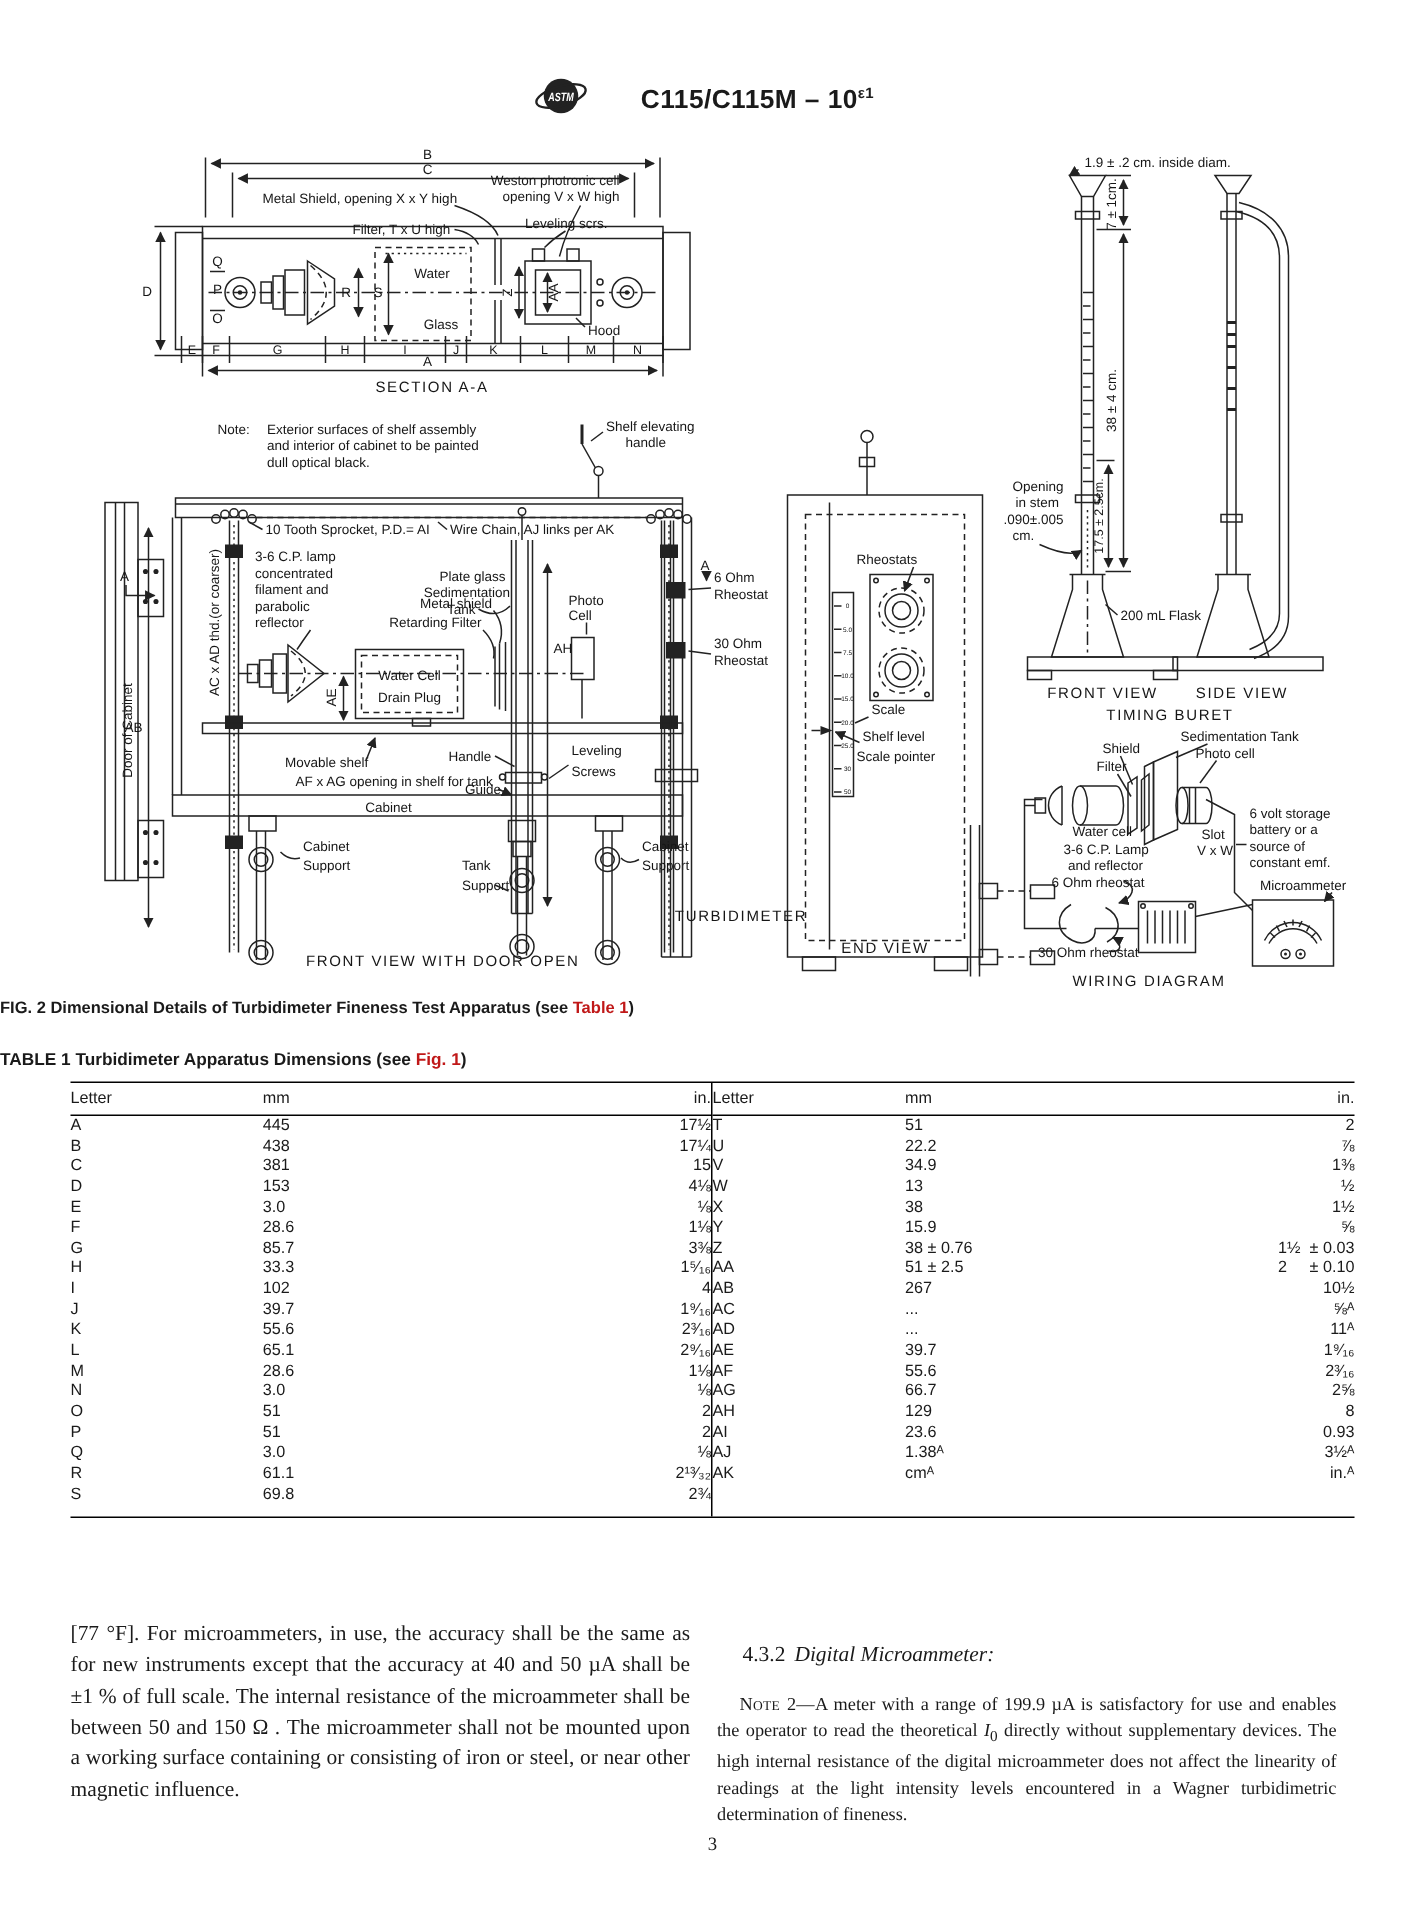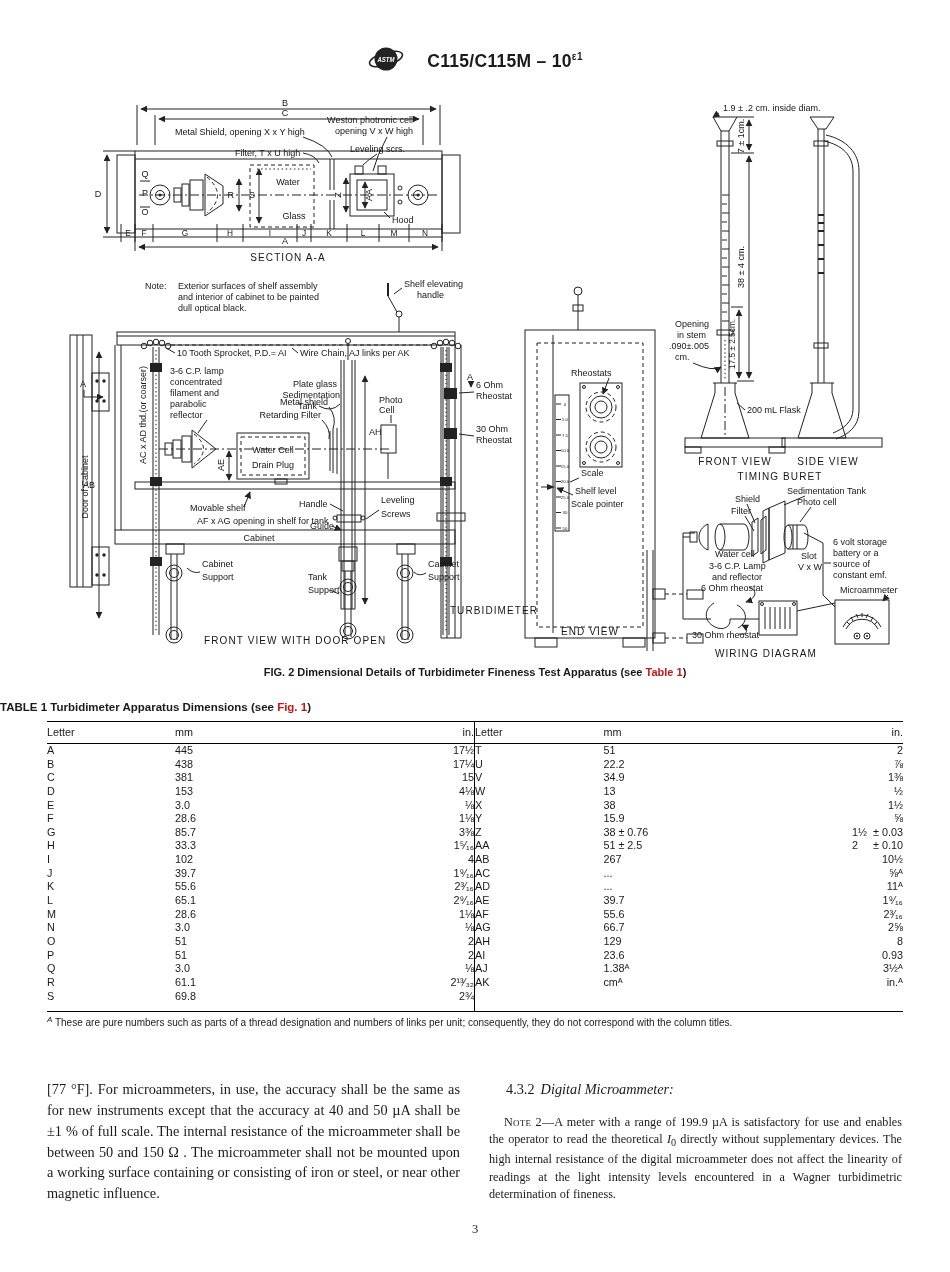--- a/index.html
+++ b/index.html
@@ -1,59 +1,59 @@
 <!DOCTYPE html>
 <html><head>
 <meta charset="utf-8">
 <style>
   html,body{margin:0;padding:0;background:#e8e8e8}
   .page{position:relative;width:950px;height:1272px;margin:0 auto;background:#ffffff;overflow:hidden;
         font-family:"Liberation Sans",sans-serif;color:#1a1a1a}
   
   .hdr{position:absolute;top:44px;left:0;width:100%;display:flex;justify-content:center;align-items:center;gap:22px}
-  .hdr h1{font:bold 17.5px "Liberation Sans",sans-serif;margin:0;letter-spacing:.3px}
+  .hdr h1{font:bold 17.5px "Liberation Sans",sans-serif;margin:12px;letter-spacing:.3px}
   .hdr sup{font-size:10px;vertical-align:super}
   
   .fig-wrap{position:absolute;top:95px;left:47px;width:856px;height:570px}
   .fig-wrap svg{display:block}
   svg line,svg path,svg rect,svg circle,svg ellipse,svg polyline,svg polygon{stroke:#222;stroke-width:1;fill:none}
   svg .fill{fill:#222;stroke:none}
   svg text{font:9px "Liberation Sans",sans-serif;fill:#161616;stroke:none}
   svg .tt{font-size:10px;letter-spacing:1.1px}
   svg .tiny{font-size:4.3px}
   svg .sm{font-size:8.3px}
   svg .dash{stroke-dasharray:4 3}
   svg .dd{stroke-dasharray:9 3 2 3}
   svg .dot{stroke-dasharray:1.5 2.6}
   svg .thk{stroke-width:2}
-  .fig-caption{position:absolute;top:666px;left:0;width:100%;text-align:center;
+  .fig-caption{position:absolute;top:666px;left:0;width:100%;text-align:left;
                font:bold 11px "Liberation Sans",sans-serif}
   .tbl-caption{position:absolute;top:701px;left:0;width:100%;text-align:left;
                font:bold 11.5px "Liberation Sans",sans-serif}
   .xref{color:#c01818;text-decoration:none;cursor:pointer}
   
   .tbl{position:absolute;top:721px;left:47px;width:856px;height:289px;display:flex;
        border-top:1.6px solid #000;border-bottom:1.6px solid #000;font-size:10.8px}
   .thalf{flex:1 1 50%;box-sizing:border-box}
   .thalf.first{border-right:1px solid #000}
   .thead,.trow{display:grid;grid-template-columns:30% 27% 43%}
   .thead{height:21px;line-height:21px;border-bottom:1px solid #000}
   .trow{height:13.65px;line-height:13.65px}
   .tcell,.th{white-space:pre;overflow:visible}
   .h0,.c0{text-align:left}
   .h1,.c1{}
   .h2,.c2{text-align:right;padding-left:18%}
   .tfoot{position:absolute;top:1015px;left:47px;width:856px;font-size:10px}
   .tfoot sup{font-style:italic;font-size:8px}
   
-  .body-cols{position:absolute;top:1079px;left:47px;width:856px;display:flex;gap:29px;
+  .body-cols{position:absolute;top:1079px;left:47px;width:856px;display:flex;gap:18px;
              font-family:"Liberation Serif",serif}
   .bcol{width:413px;text-align:justify}
   .para{font-size:14.3px;line-height:1.46}
-  .sec-head{font-size:14.3px;text-indent:17px;margin:2px 0 16px 0}
+  .sec-head{font-size:14.3px;text-indent:17px;margin:16px 0 16px 0}
   .sec-head i{margin-left:6px}
   .note{font-size:12.2px;line-height:1.42;text-indent:15px}
   .sc{font-variant:small-caps;letter-spacing:.2px}
   .pgnum{position:absolute;top:1222px;left:0;width:100%;text-align:center;
          font:12.5px "Liberation Serif",serif}
 </style>
 </head>
 <body>
 
 <div class="page">
@@ -792,21 +792,20 @@
             <span class="tcell c2">3½ᴬ</span>
           </div>
           <div class="trow">
             <span class="tcell c0">AK</span>
             <span class="tcell c1">cmᴬ</span>
             <span class="tcell c2">in.ᴬ</span>
           </div>
         </div>
     </div>
   </div>
-  <div class="tfoot"><sup>A</sup><span> These are pure numbers such as parts of a thread designation and numbers of links per unit; consequently, they do not correspond with the column titles.</span></div>
 
   <div class="body-cols">
     <div class="bcol para"><span>[77 °F]. For microammeters, in use, the accuracy shall be the same as for new instruments except that the accuracy at 40 and 50 µA shall be ±1 % of full scale. The internal resistance of the microammeter shall be between 50 and 150 Ω . The microammeter shall not be mounted upon a working surface containing or consisting of iron or steel, or near other magnetic influence.</span></div>
     <div class="bcol">
       <div class="sec-head"><span>4.3.2</span><i>Digital Microammeter:</i></div>
       <div class="note"><span class="sc">Note 2—</span><span>A meter with a range of 199.9 µA is satisfactory for use and enables the operator to read the theoretical </span><i>I</i><sub>0</sub><span> directly without supplementary devices. The high internal resistance of the digital microammeter does not affect the linearity of readings at the light intensity levels encountered in a Wagner turbidimetric determination of fineness.</span></div>
     </div>
   </div>
 
   <div class="pgnum">3</div>

